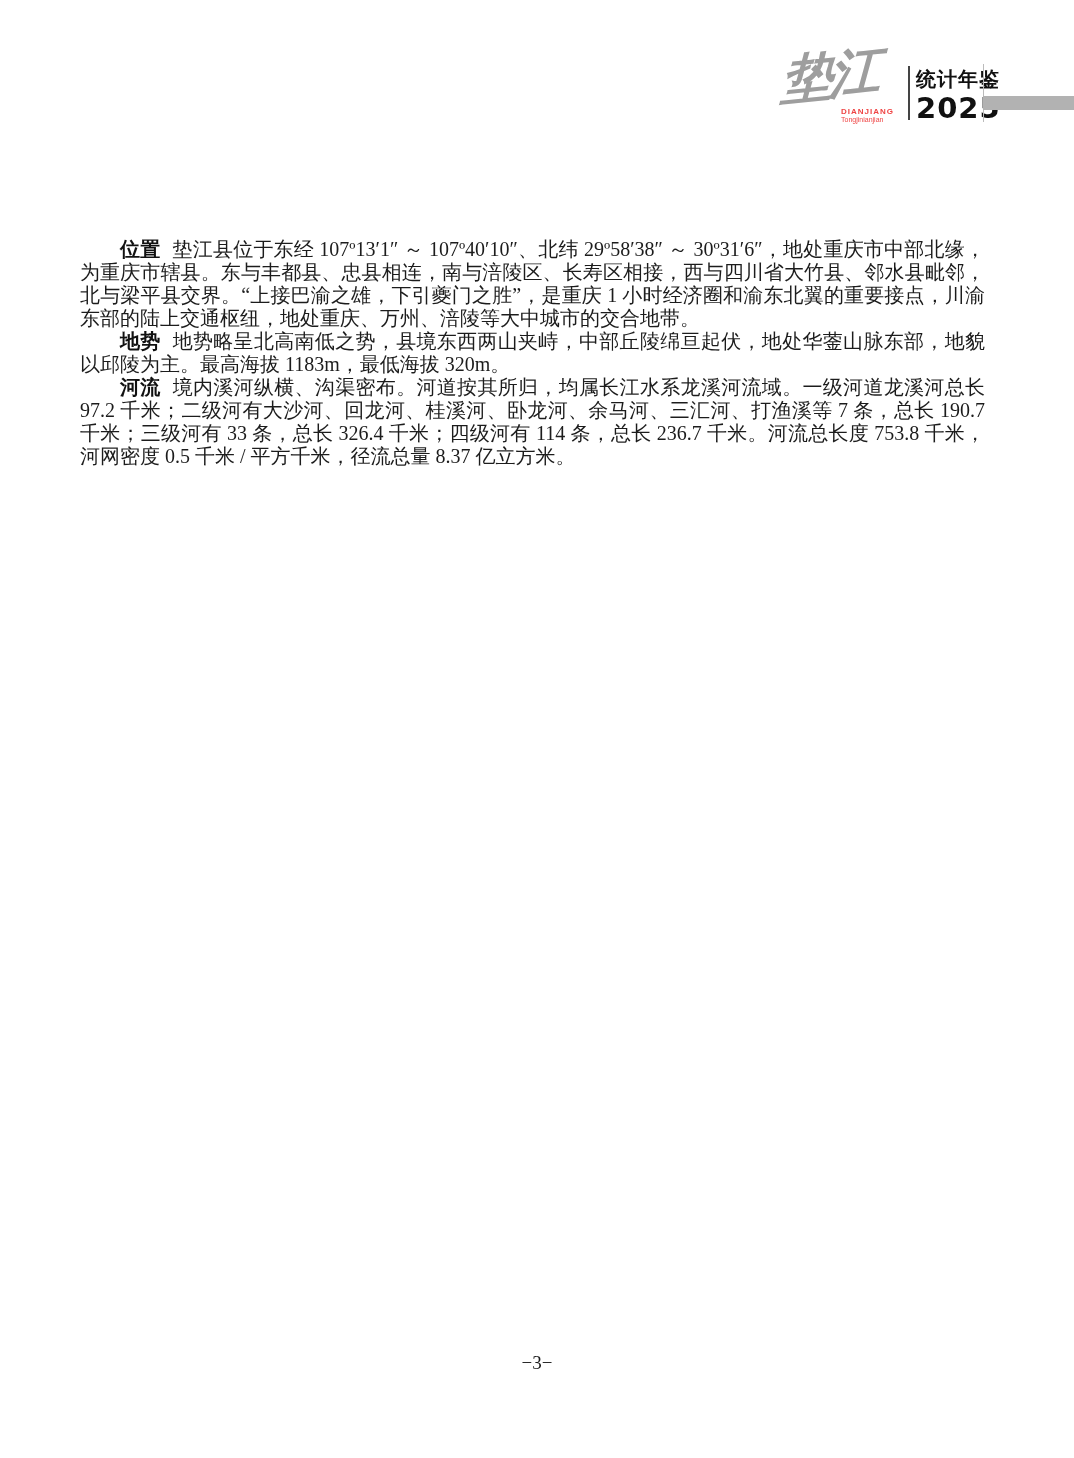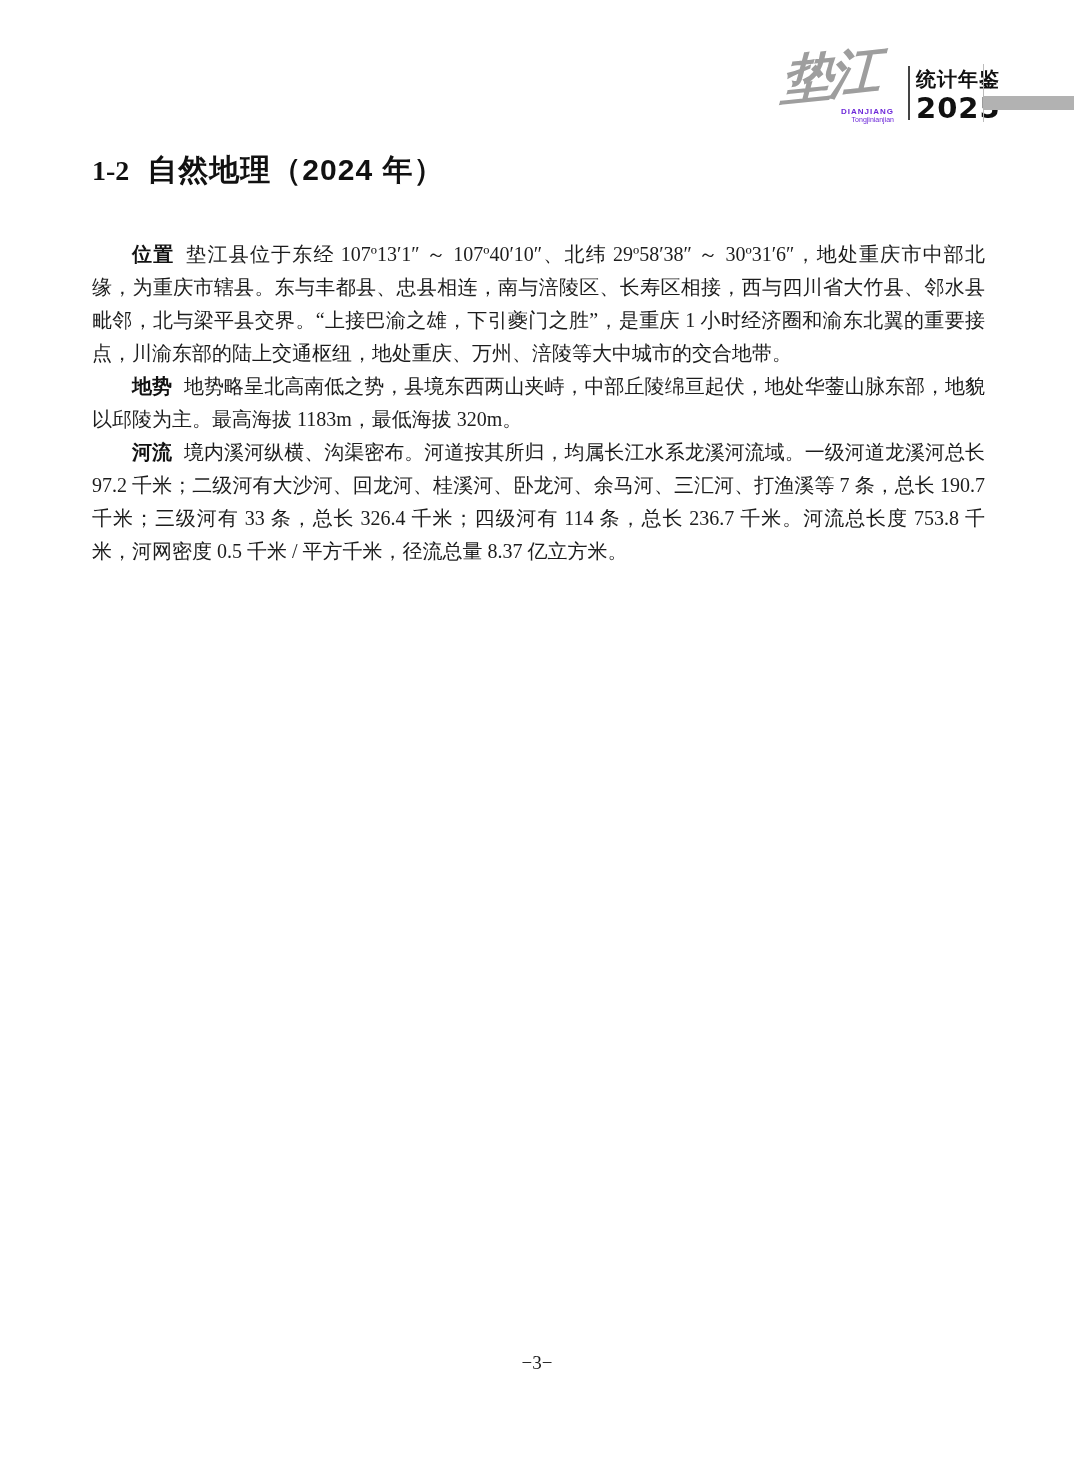--- a/index.html
+++ b/index.html
@@ -22,21 +22,21 @@
     position: absolute; left: -4px; top: -2px;
     font-size: 52px; line-height: 1;
     font-style: italic; font-weight: bold;
     color: #9e9e9e;
     transform: rotate(-6deg) skewX(-8deg);
     letter-spacing: -4px;
     font-family: "Liberation Serif", "DejaVu Serif", serif;
   }
   .logo-pinyin {
     position: absolute; left: 56px; top: 55px;
-    text-align: right; color: #6d28d9;
+    text-align: left; color: #ef4444;
     font-family: "Liberation Sans", "DejaVu Sans", sans-serif;
   }
   .logo-pinyin .l1 { font-size: 8px; font-weight: bold; letter-spacing: 1px; }
   .logo-pinyin .l2 { font-size: 7px; }
   .logo-divider {
     position: absolute; left: 123px; top: 14px;
     width: 2px; height: 54px; background: #444444;
   }
   .logo-right { position: absolute; left: 131px; top: 14px; width: 66px; }
   .logo-yearbook {
@@ -70,22 +70,22 @@
     margin-right: 18px;
   }
   .title-text {
     font-family: "Liberation Sans", "DejaVu Sans", sans-serif;
     font-size: 30px; font-weight: 900; color: #111111;
     letter-spacing: 1px;
   }
 
   
   .content {
-    position: absolute; left: 92px; right: 89px; top: 238px;
-    font-size: 20px; line-height: 33px;
+    position: absolute; left: 80px; right: 89px; top: 238px;
+    font-size: 20px; line-height: 23px;
     text-align: justify; text-justify: inter-ideograph;
   }
   .content p { text-indent: 2em; margin: 0; }
   .para-label {
     font-family: "Liberation Sans", "DejaVu Sans", sans-serif;
     font-weight: bold; color: #111111;
     margin-right: 12px;
     font-style: normal;
   }
 
@@ -112,23 +112,20 @@
       <div class="logo-divider"></div>
       <div class="logo-right">
         <div class="logo-yearbook">统计年鉴</div>
         <div class="logo-year">2025</div>
       </div>
       <div class="logo-right-edge"></div>
     </div>
     <div class="header-bar"></div>
   </div>
 
-  <h1 class="title">
-    <span class="title-num">1-2</span><span class="title-text">自然地理（2024 年）</span>
-  </h1>
 
   <div class="content">
     <p><span class="para-label">位置</span><span>垫江县位于东经 107º13′1″ ～ 107º40′10″、北纬 29º58′38″ ～ 30º31′6″，地处重庆市中部北缘，为重庆市辖县。东与丰都县、忠县相连，南与涪陵区、长寿区相接，西与四川省大竹县、邻水县毗邻，北与梁平县交界。“上接巴渝之雄，下引夔门之胜”，是重庆 1 小时经济圈和渝东北翼的重要接点，川渝东部的陆上交通枢纽，地处重庆、万州、涪陵等大中城市的交合地带。</span></p>
     <p><span class="para-label">地势</span><span>地势略呈北高南低之势，县境东西两山夹峙，中部丘陵绵亘起伏，地处华蓥山脉东部，地貌以邱陵为主。最高海拔 1183m，最低海拔 320m。</span></p>
     <p><span class="para-label">河流</span><span>境内溪河纵横、沟渠密布。河道按其所归，均属长江水系龙溪河流域。一级河道龙溪河总长 97.2 千米；二级河有大沙河、回龙河、桂溪河、卧龙河、余马河、三汇河、打渔溪等 7 条，总长 190.7 千米；三级河有 33 条，总长 326.4 千米；四级河有 114 条，总长 236.7 千米。河流总长度 753.8 千米，河网密度 0.5 千米 / 平方千米，径流总量 8.37 亿立方米。</span></p>
   </div>
 
   <div class="footer">
     <span>−3−</span>
   </div>

